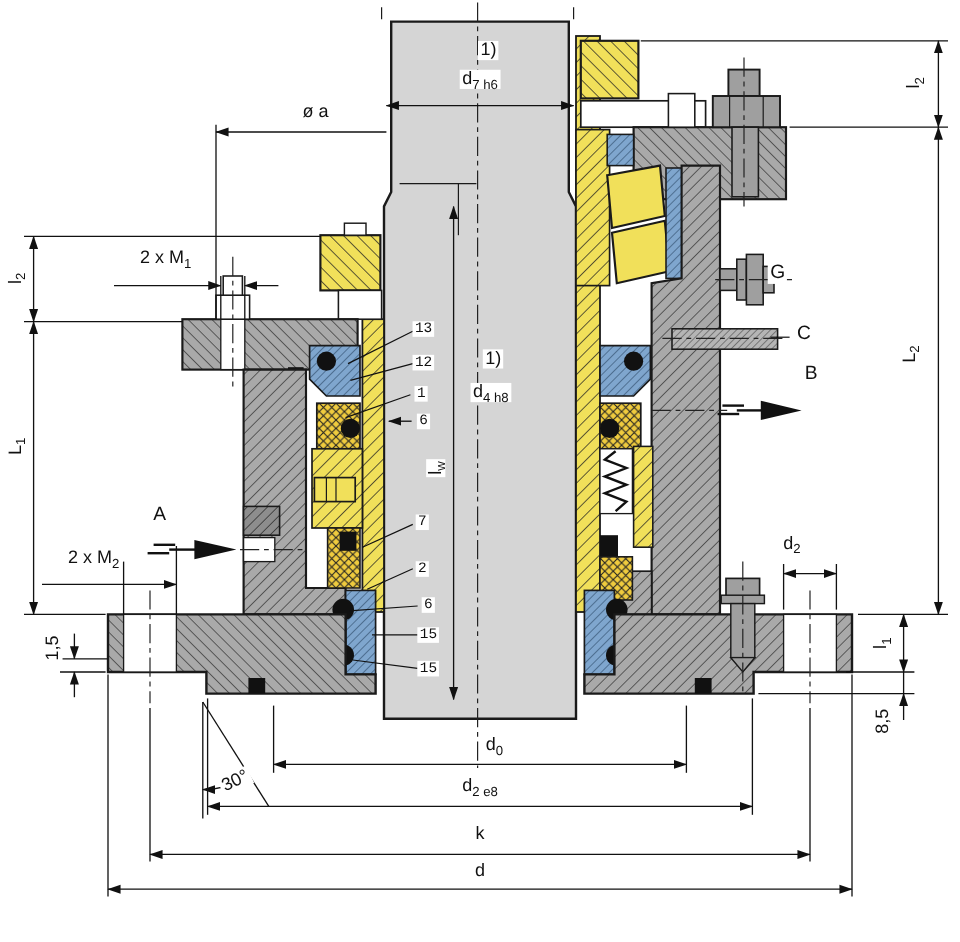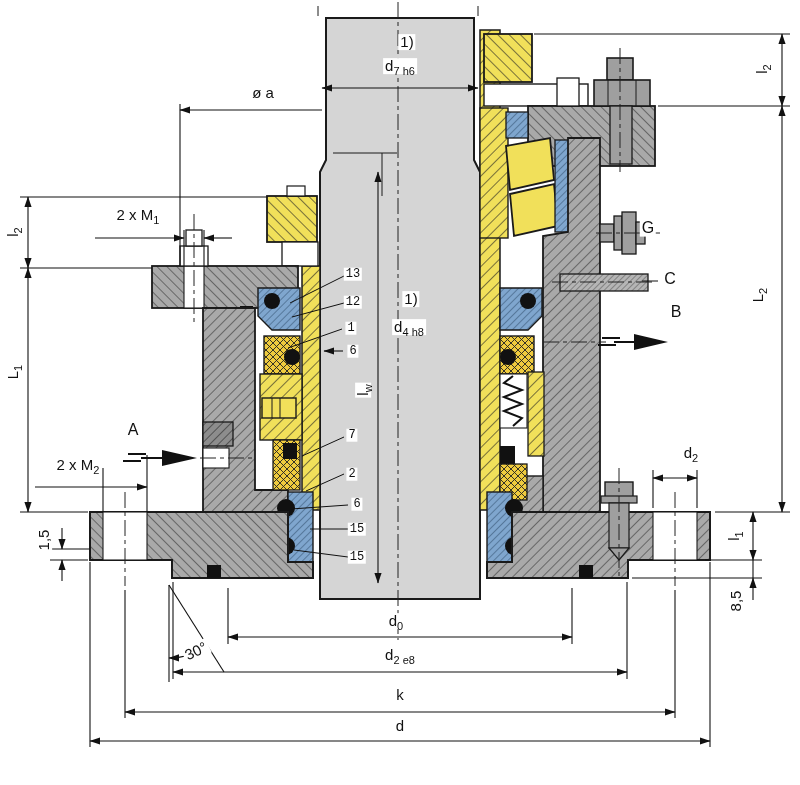--- a/index.html
+++ b/index.html
@@ -276,25 +276,25 @@
 <div class="lbl" style="left:263px;top:93px"><span>ø a</span></div>
 <div class="lbl" style="left:138px;top:215px"><span>2 x M</span><span class="s">1</span></div>
 <div class="lbl rot" style="left:13px;top:232px"><span>l</span><span class="s">2</span></div>
 <div class="lbl rot" style="left:13px;top:372px"><span>L</span><span class="s">1</span></div>
 <div class="lbl" style="left:78px;top:465px"><span>2 x M</span><span class="s">2</span></div>
 <div class="lbl rot" style="left:44px;top:540px"><span>1,5</span></div>
 <div class="lbl rot30" style="left:196px;top:651px"><span>30°</span></div>
 <div class="lbl" style="left:411px;top:299px"><span>1)</span></div>
 <div class="lbl" style="left:409px;top:327px"><span>d</span><span class="s">4 h8</span></div>
 <div class="lbl rot" style="left:363px;top:390px"><span>l</span><span class="s">w</span></div>
-<div class="lbl" style="left:396px;top:621px"><span>d</span><span class="s">0</span></div>
+<div class="lbl" style="left:412px;top:621px"><span>d</span><span class="s">0</span></div>
 <div class="lbl" style="left:400px;top:655px"><span>d</span><span class="s">2 e8</span></div>
 <div class="lbl" style="left:400px;top:695px"><span>k</span></div>
 <div class="lbl" style="left:400px;top:726px"><span>d</span></div>
-<div class="lbl" style="left:691px;top:453px"><span>d</span><span class="s">2</span></div>
+<div class="lbl" style="left:660px;top:453px"><span>d</span><span class="s">2</span></div>
 <div class="lbl rot" style="left:734px;top:536px"><span>l</span><span class="s">1</span></div>
 <div class="lbl rot" style="left:736px;top:601px"><span>8,5</span></div>
 <div class="lbl rot" style="left:762px;top:69px"><span>l</span><span class="s">2</span></div>
 <div class="lbl rot" style="left:758px;top:295px"><span>L</span><span class="s">2</span></div>
 
 <div class="lbl pn" style="left:353px;top:274px"><span>13</span></div>
 <div class="lbl pn" style="left:353px;top:302px"><span>12</span></div>
 <div class="lbl pn" style="left:351px;top:328px"><span>1</span></div>
 <div class="lbl pn" style="left:353px;top:351px"><span>6</span></div>
 <div class="lbl pn" style="left:352px;top:435px"><span>7</span></div>

